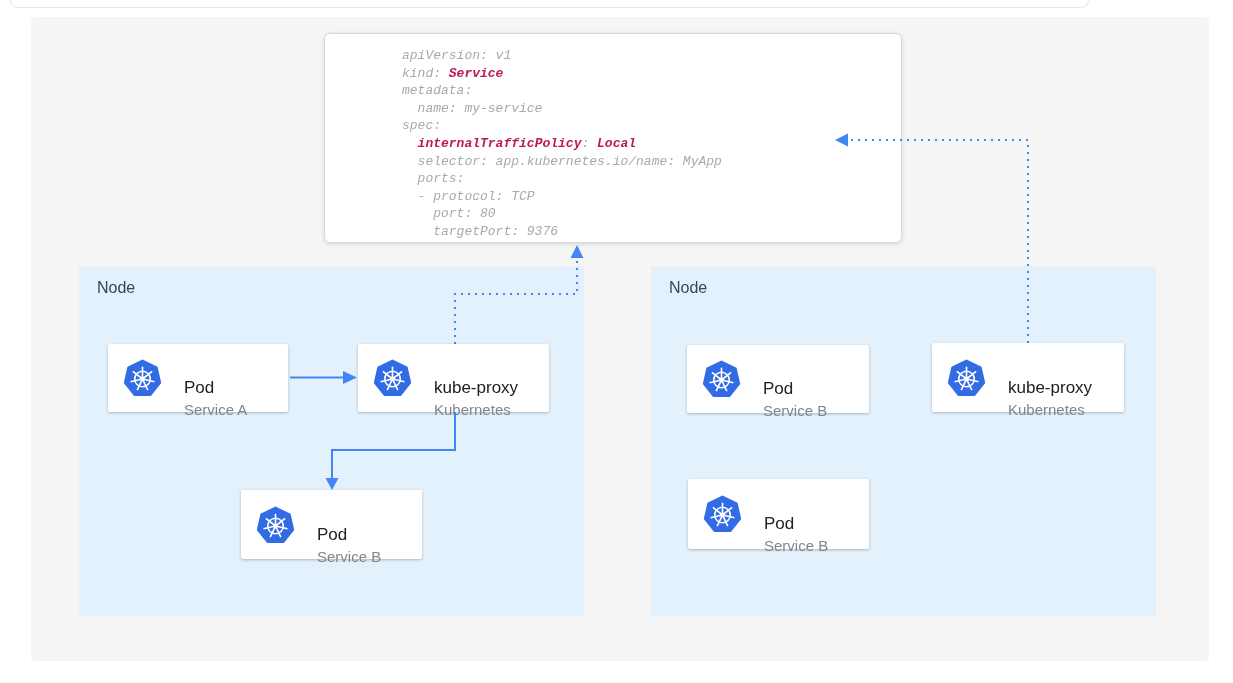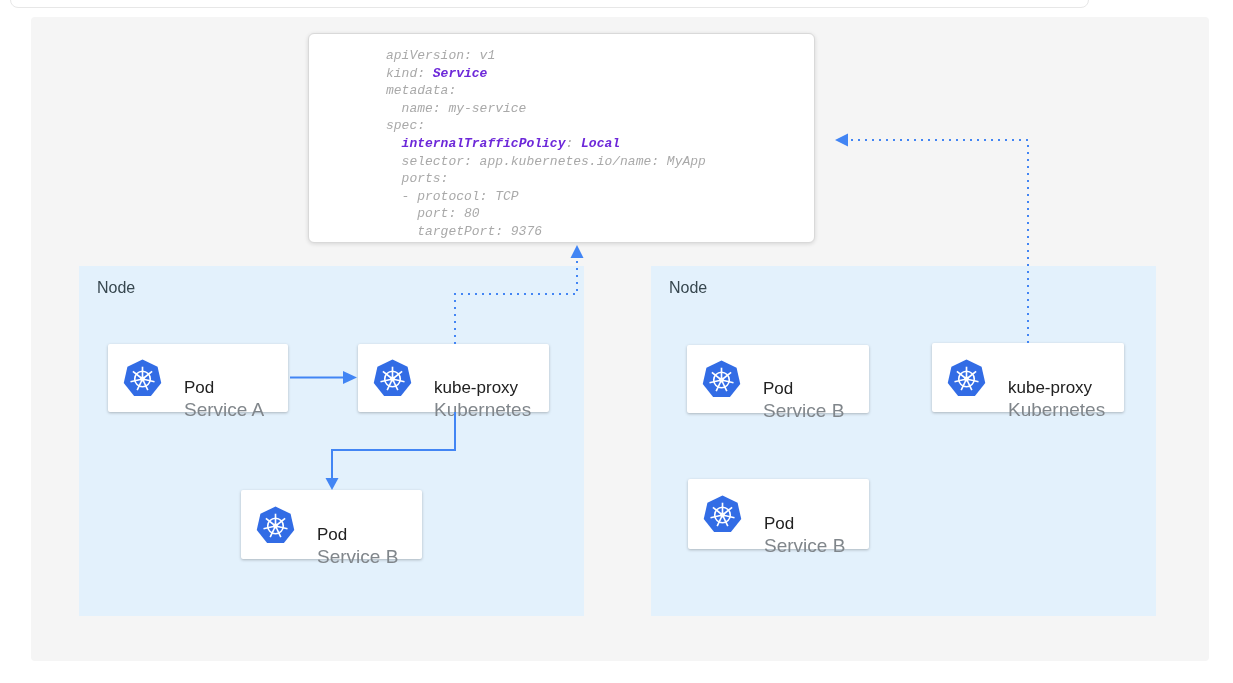--- a/index.html
+++ b/index.html
@@ -12,32 +12,32 @@
     position:absolute;left:10px;top:-34px;width:1077px;height:40px;
     background:#fff;border:1px solid #e7e7e7;border-radius:8px;
   }
   
   .panel{
     position:absolute;left:31px;top:17px;width:1178px;height:644px;
     background:var(--panel-fill,#f5f5f5);border-radius:4px;
   }
   
   .code-box{
-    position:absolute;left:308px;top:33px;width:507px;height:210px;
+    position:absolute;left:324px;top:33px;width:578px;height:210px;
     background:#fff;border:1px solid #d9d9d9;border-radius:6px;
     box-shadow:0 1px 4px rgba(0,0,0,.13);
     box-sizing:border-box;
   }
   .code{
     margin:0;padding:13px 10px 0 77px;
     font-family:"Liberation Mono","DejaVu Sans Mono",monospace;
     font-style:italic;font-size:13px;line-height:17.6px;
     color:#a9a9a9;white-space:pre;
   }
-  .code .b{font-weight:bold;color:#6d28d9;}
+  .code .b{font-weight:bold;color:#be185d;}
   
   .node{
     position:absolute;width:505px;height:350px;
     background:var(--node-fill,#e3f1fc);border-radius:0;
   }
   .node-l{left:79px;top:266px;}
   .node-r{left:651px;top:266px;}
   .node-label{
     position:absolute;left:18px;top:13px;
     font-size:16px;color:#37474f;
@@ -51,21 +51,21 @@
   .c-lpa{left:29px;top:78px;width:180px;height:68px;}
   .c-lkp{left:279px;top:78px;width:191px;height:68px;}
   .c-lpb{left:162px;top:224px;width:181px;height:69px;}
   .c-rpb1{left:36px;top:79px;width:182px;height:68px;}
   .c-rkp{left:281px;top:77px;width:192px;height:69px;}
   .c-rpb2{left:37px;top:213px;width:181px;height:70px;}
   .k8s{position:absolute;left:14px;top:50%;margin-top:-20px;width:41px;height:41px;}
   .k8s-bg{fill:var(--k8s,#326ce5);}
   .card-text{position:absolute;left:76px;top:50%;transform:translateY(-52%);}
   .card-title{font-size:17px;line-height:21px;color:#212121;margin-top:44px;}
-  .card-sub{font-size:19px;line-height:20px;color:#80868b;margin-top:2px;}
+  .card-sub{font-size:15px;line-height:20px;color:#80868b;margin-top:2px;}
   
   .overlay{position:absolute;left:0;top:0;width:1233px;height:683px;pointer-events:none;}
   .conn{stroke:var(--accent,#4285f4);stroke-width:2;fill:none;}
   .dotted{stroke-dasharray:2 5;}
   .ah{fill:var(--accent,#4285f4);}
 </style>
 </head>
 <body>
 
 <div class="stage">

